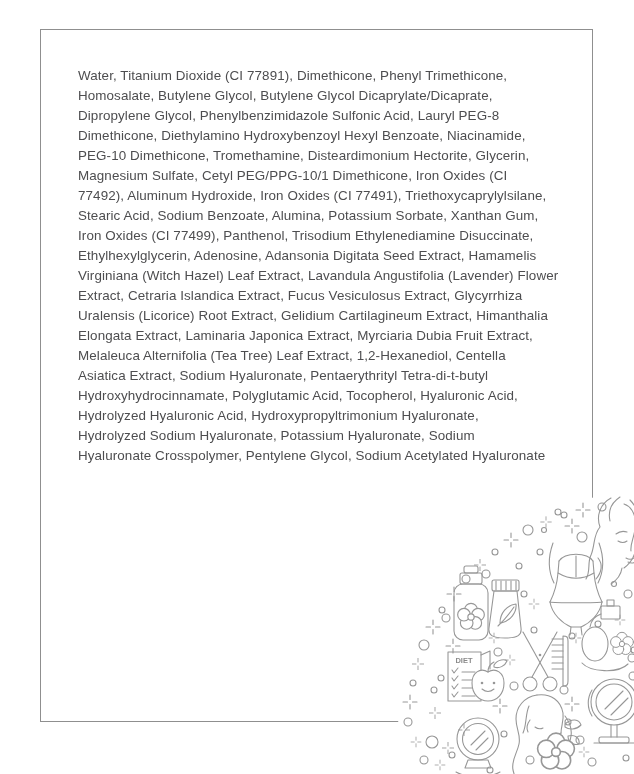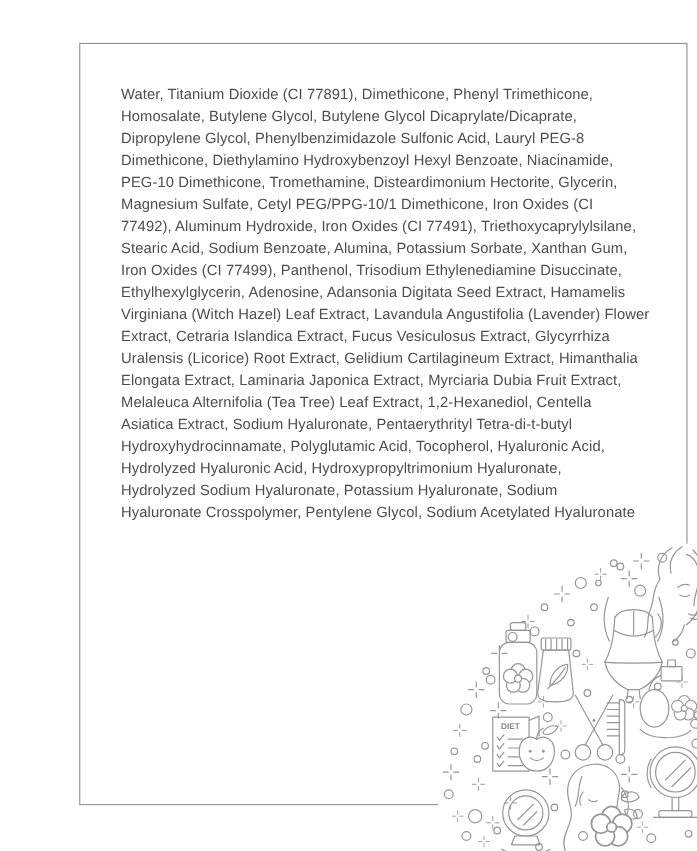--- a/index.html
+++ b/index.html
@@ -2,22 +2,22 @@
 <html><head>
 <meta charset="utf-8">
 <style>
   html,body{margin:0;padding:0;}
   body{
     width:634px;height:774px;position:relative;overflow:hidden;
     background:#ffffff;
     font-family:"Liberation Sans","DejaVu Sans",sans-serif;
   }
   .page{
-    position:absolute;left:40px;top:39px;width:553px;height:693px;
-    box-sizing:border-box;border:1px solid #8f8f8f;background:#ffffff;margin-left:32px;
+    position:absolute;left:40px;top:29px;width:553px;height:693px;
+    box-sizing:border-box;border:1px solid #8f8f8f;background:#ffffff;
   }
   .ingredients{
     position:absolute;left:37px;top:36px;width:506px;
     font-size:13.4px;line-height:20px;color:#4d4d4f;
     white-space:pre-line;letter-spacing:0.1px;
   }
   .illustration{
     position:absolute;left:394px;top:490px;width:240px;height:284px;z-index:2;
   }
 </style>

